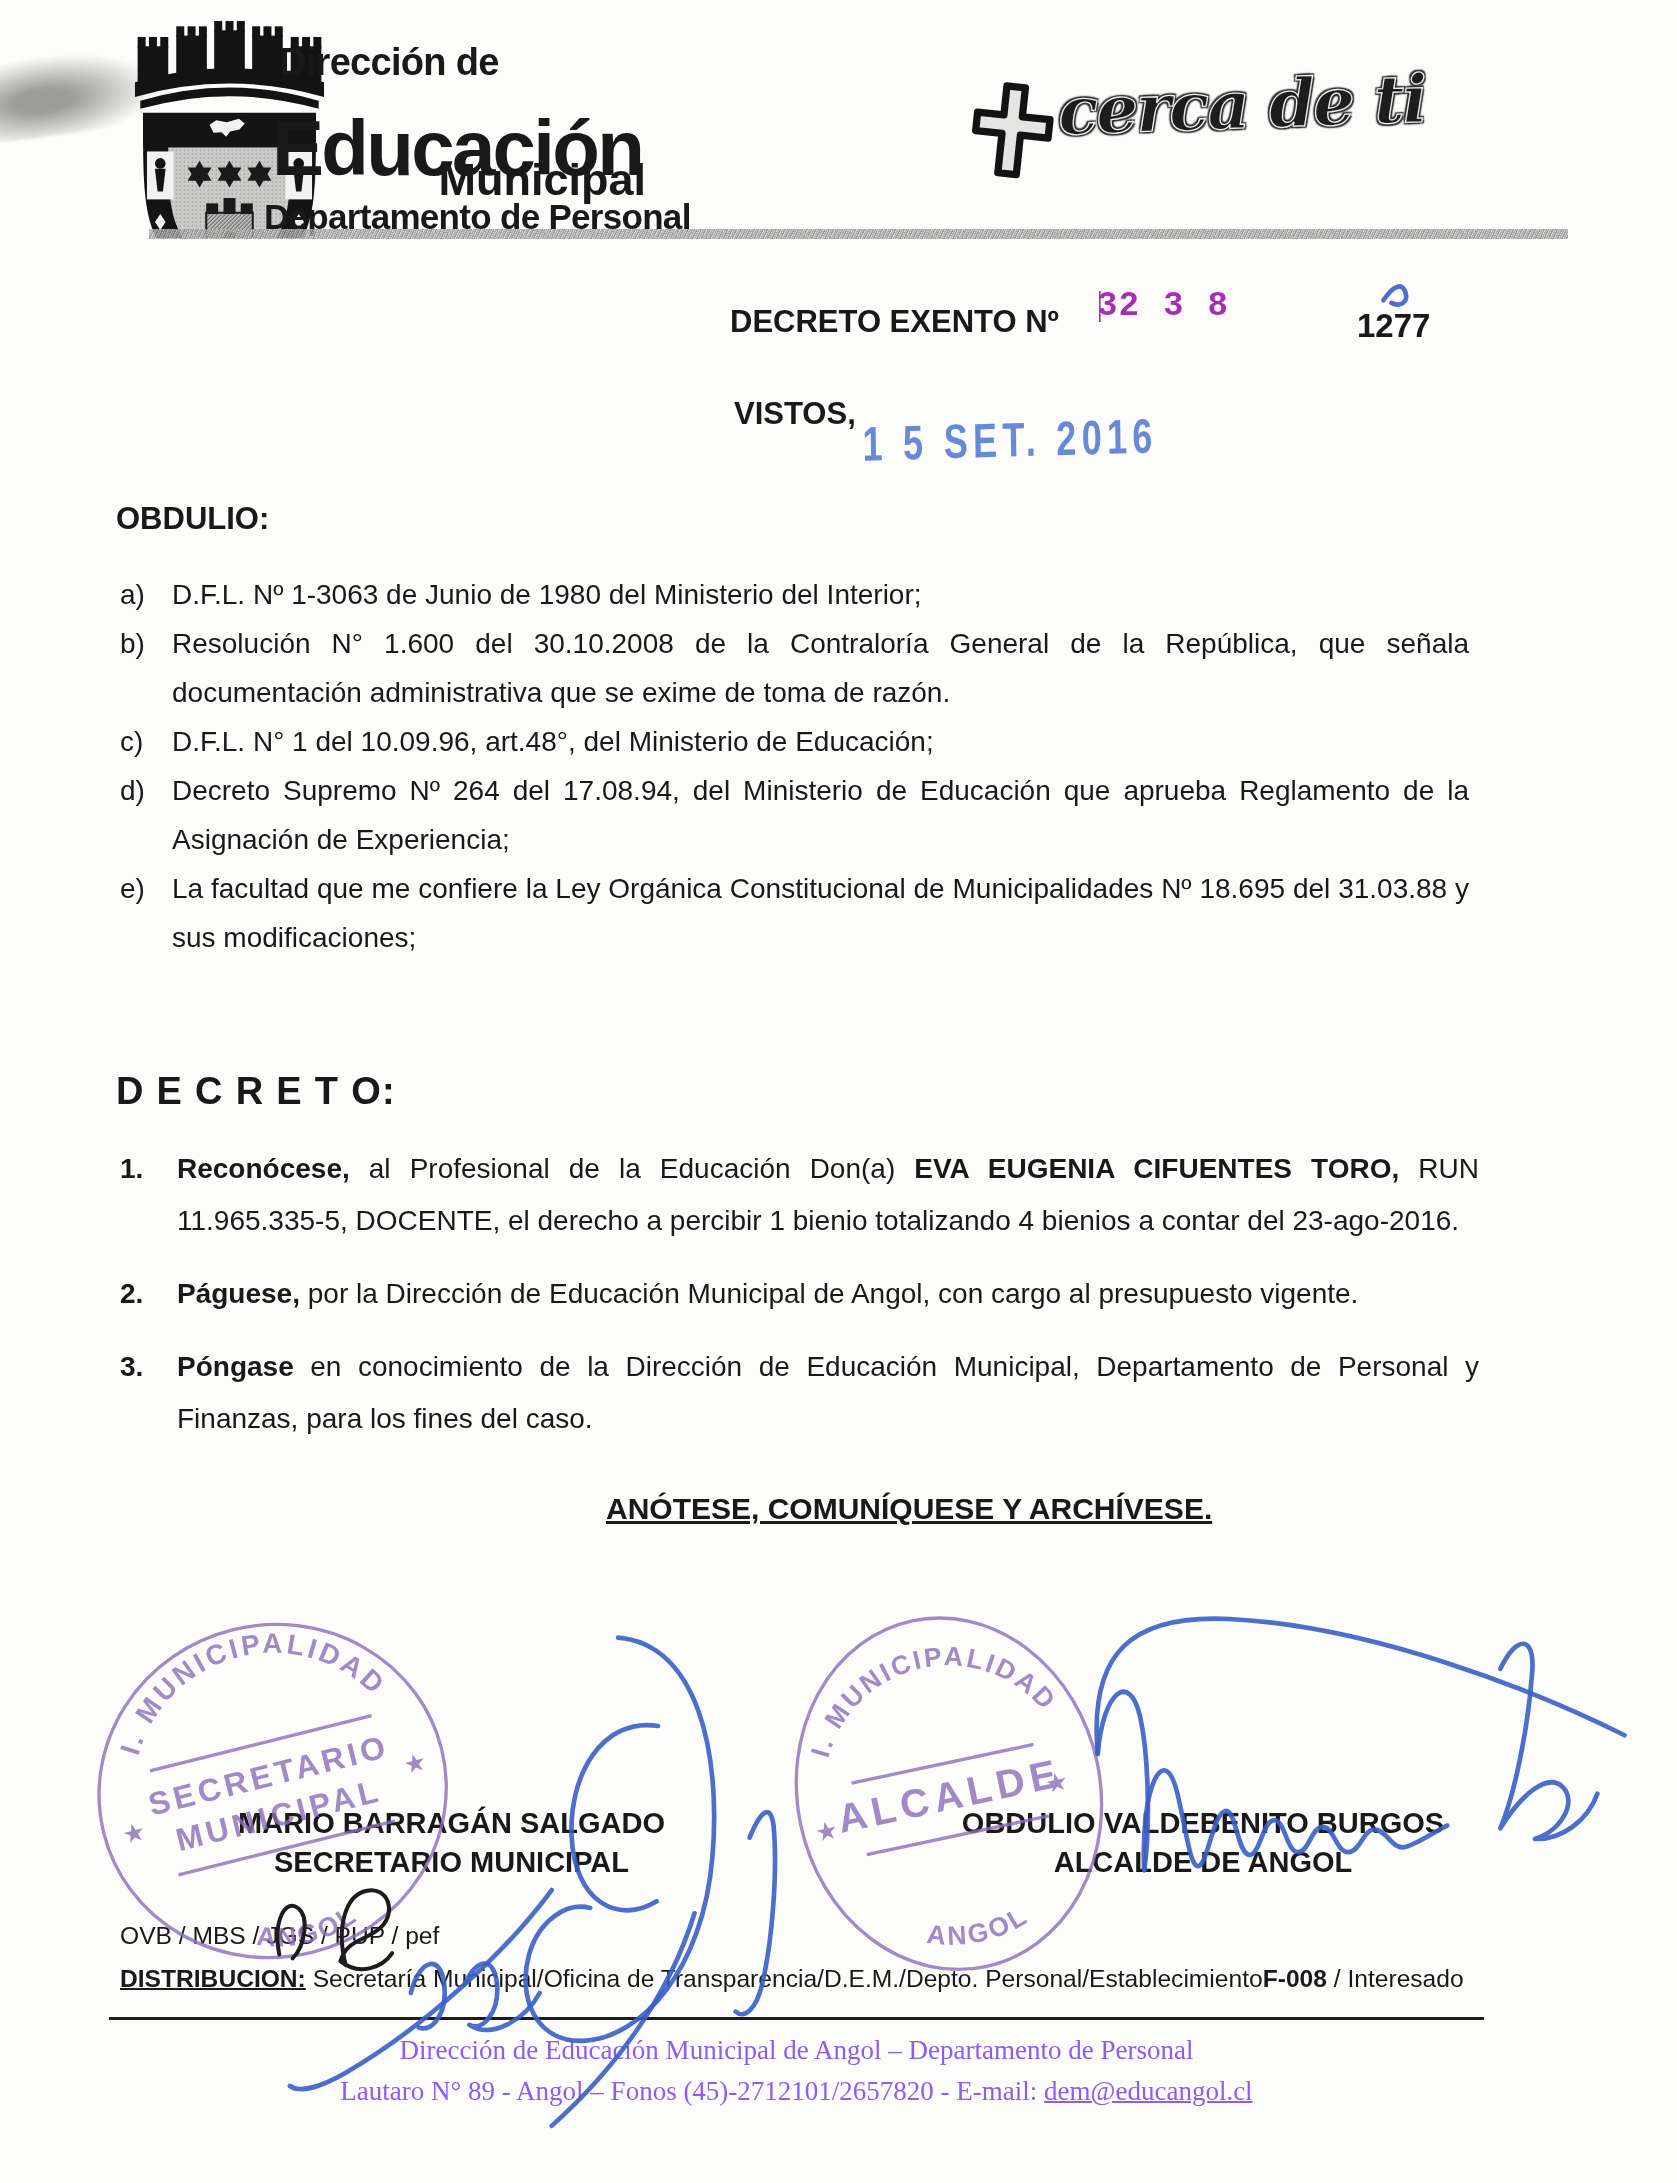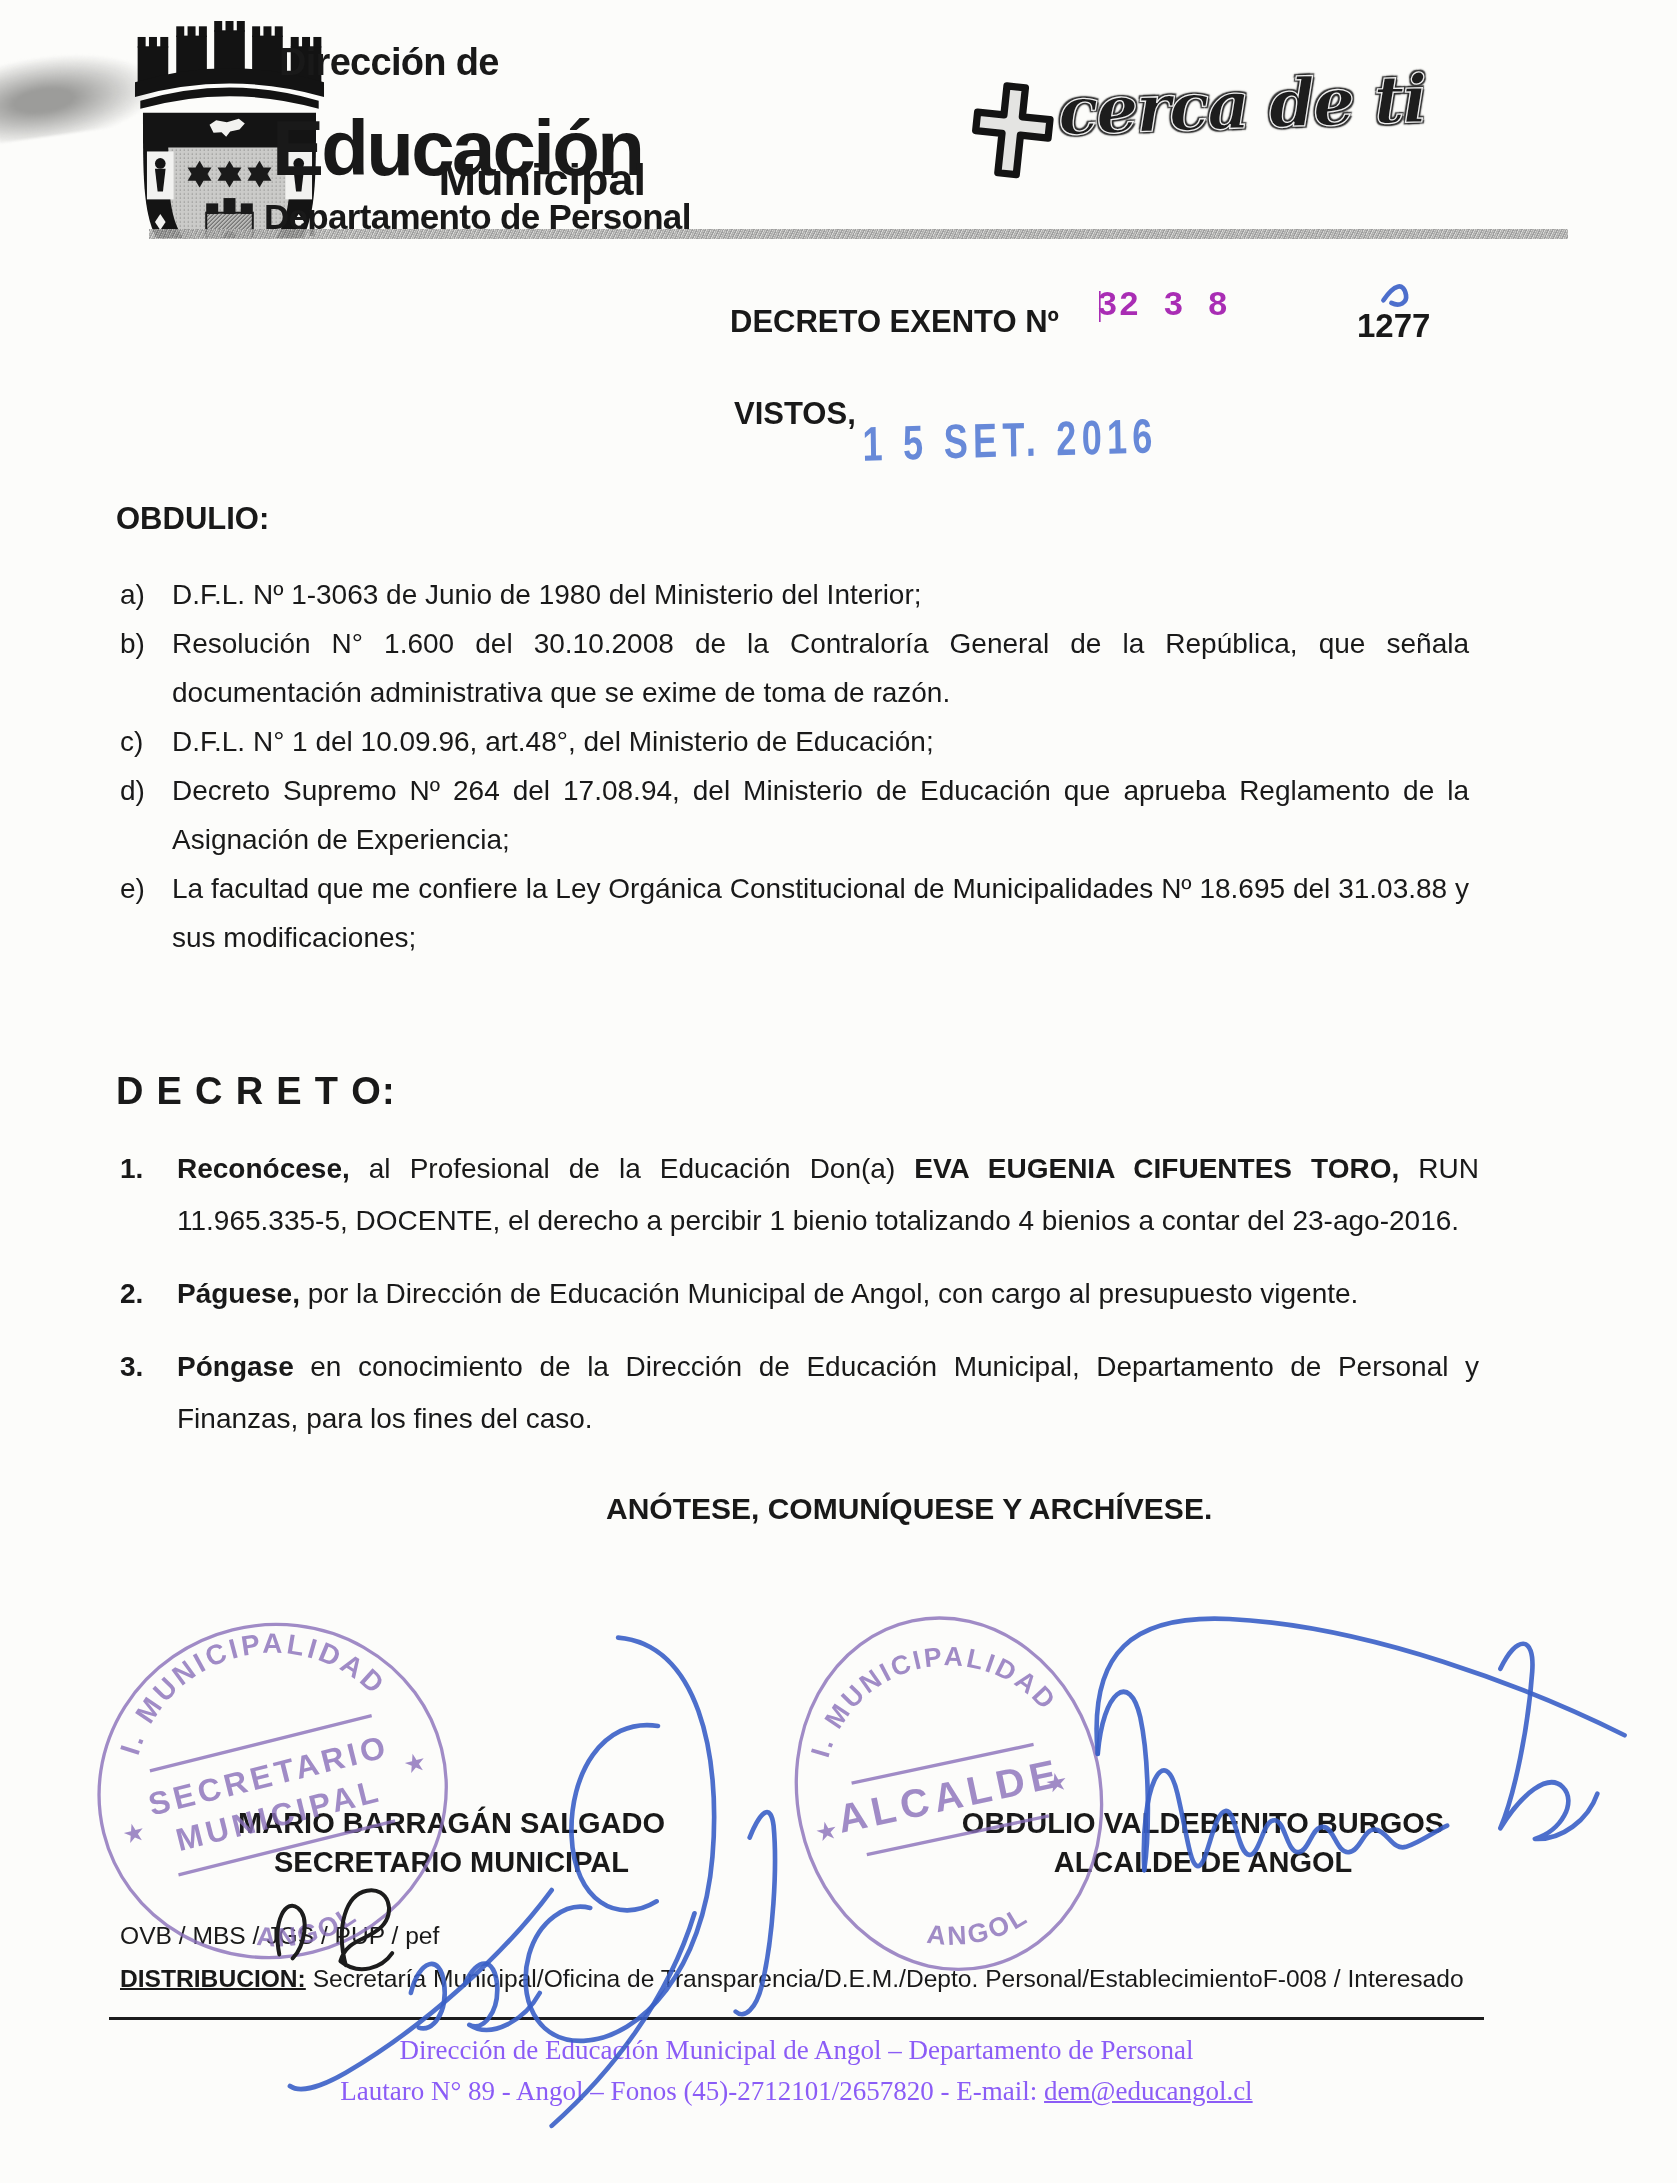--- a/index.html
+++ b/index.html
@@ -44,33 +44,33 @@
   .vistos-heading{left:116px;top:501px;font-size:31px;font-weight:bold;}
   .list{left:120px;display:flex;flex-direction:column;}
   .vistos-list{top:570px;width:1349px;}
   .li{display:flex;font-size:28px;line-height:49px;}
   .li .lbl{flex:0 0 52px;}
   .li .txt{flex:1;text-align:justify;}
   .decreto-heading{left:116px;top:1070px;font-size:38px;font-weight:bold;letter-spacing:1.3px;}
   .decreto-list{top:1143px;width:1359px;}
   .decreto-list .li{line-height:52px;margin-bottom:21px;}
   .decreto-list .lbl{flex:0 0 57px;font-weight:bold;}
-  .closing{left:606px;top:1492px;font-size:30px;font-weight:bold;white-space:nowrap;}
+  .closing{left:606px;top:1492px;font-size:30px;font-weight:bold;white-space:nowrap;text-decoration:underline;}
   b{font-weight:bold;}
   
   .sig-name-block{text-align:center;font-weight:bold;}
   .sig-left{left:179px;top:1807px;width:545px;}
   .sig-right{left:937px;top:1807px;width:532px;}
   .sig-name{font-size:29px;line-height:33px;}
   .sig-title{font-size:29px;line-height:33px;margin-top:6px;}
   
   .initials{left:120px;top:1922px;font-size:24.6px;}
   .distribution{left:120px;top:1965px;font-size:24.6px;white-space:nowrap;}
   .distribution .dl{font-weight:bold;text-decoration:underline;text-decoration-thickness:2px;}
-  .distribution .db{font-weight:normal;}
+  .distribution .db{font-weight:bold;}
   .foot-rule{left:109px;top:2017px;width:1375px;height:3.3px;background:#1d1d1d;}
   .footer-text{left:109px;top:2030px;width:1375px;text-align:center;font-family:"Liberation Serif",serif;font-size:27px;line-height:41px;color:#8b5cf6;}
   .footer-text .email{text-decoration:underline;text-decoration-thickness:2px;}
   
   .overlay{left:0;top:0;pointer-events:none;}
   .stamp ellipse,.stamp line{stroke:#8a70ba;fill:none;stroke-width:5px;}
   .stamp{opacity:.8;}
   .st-curved{font-size:42px;font-weight:bold;fill:#8a70ba;letter-spacing:5px;}
   .st-curved-sm{font-size:40px;font-weight:bold;fill:#8a70ba;letter-spacing:4px;}
   .st-mid{font-size:48px;font-weight:bold;fill:#8a70ba;letter-spacing:6px;text-anchor:middle;}

